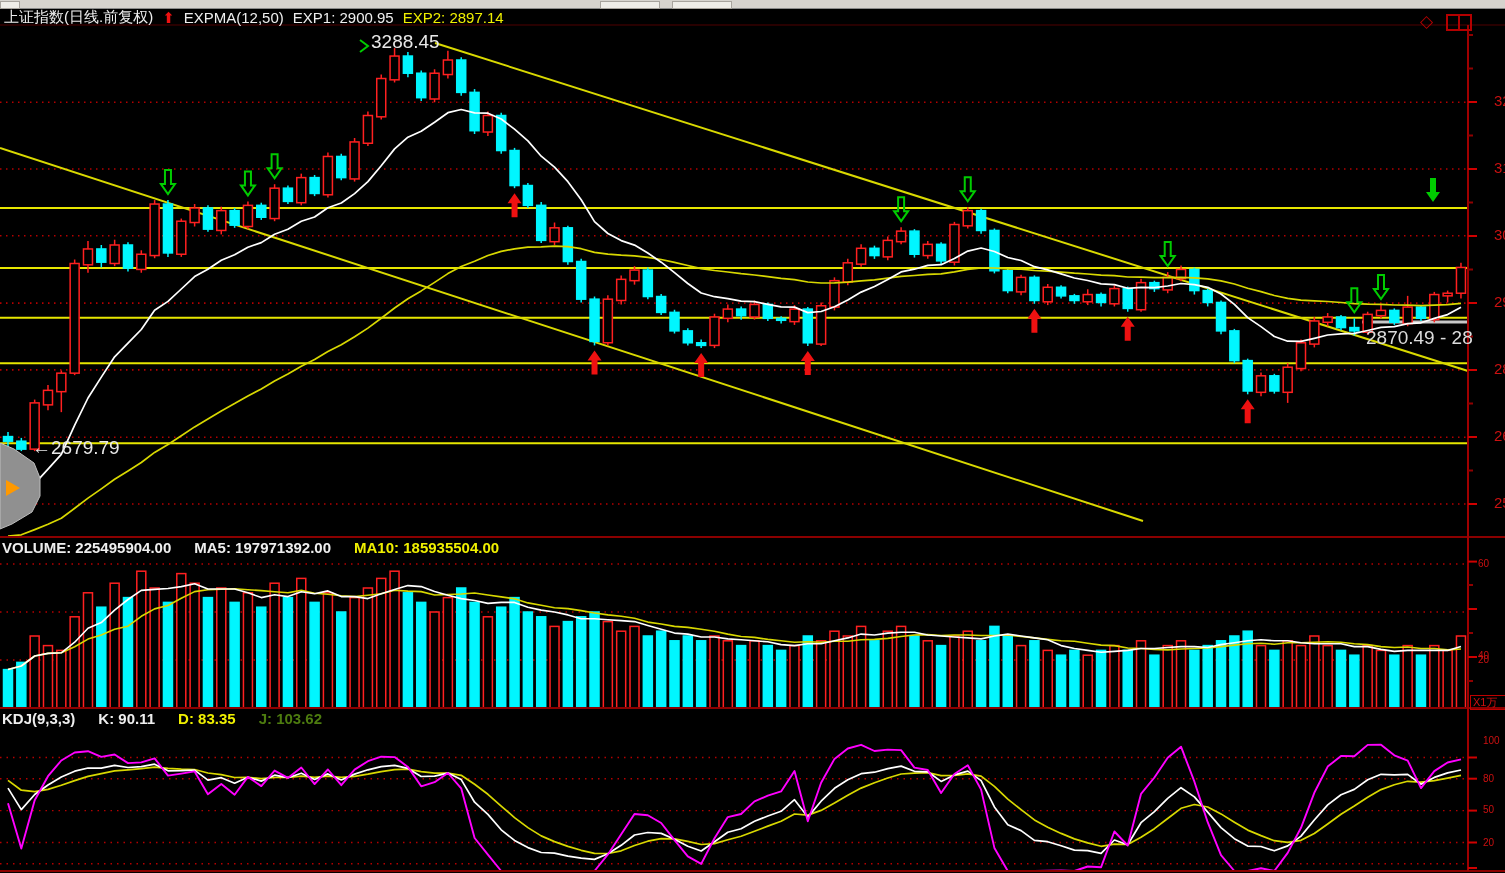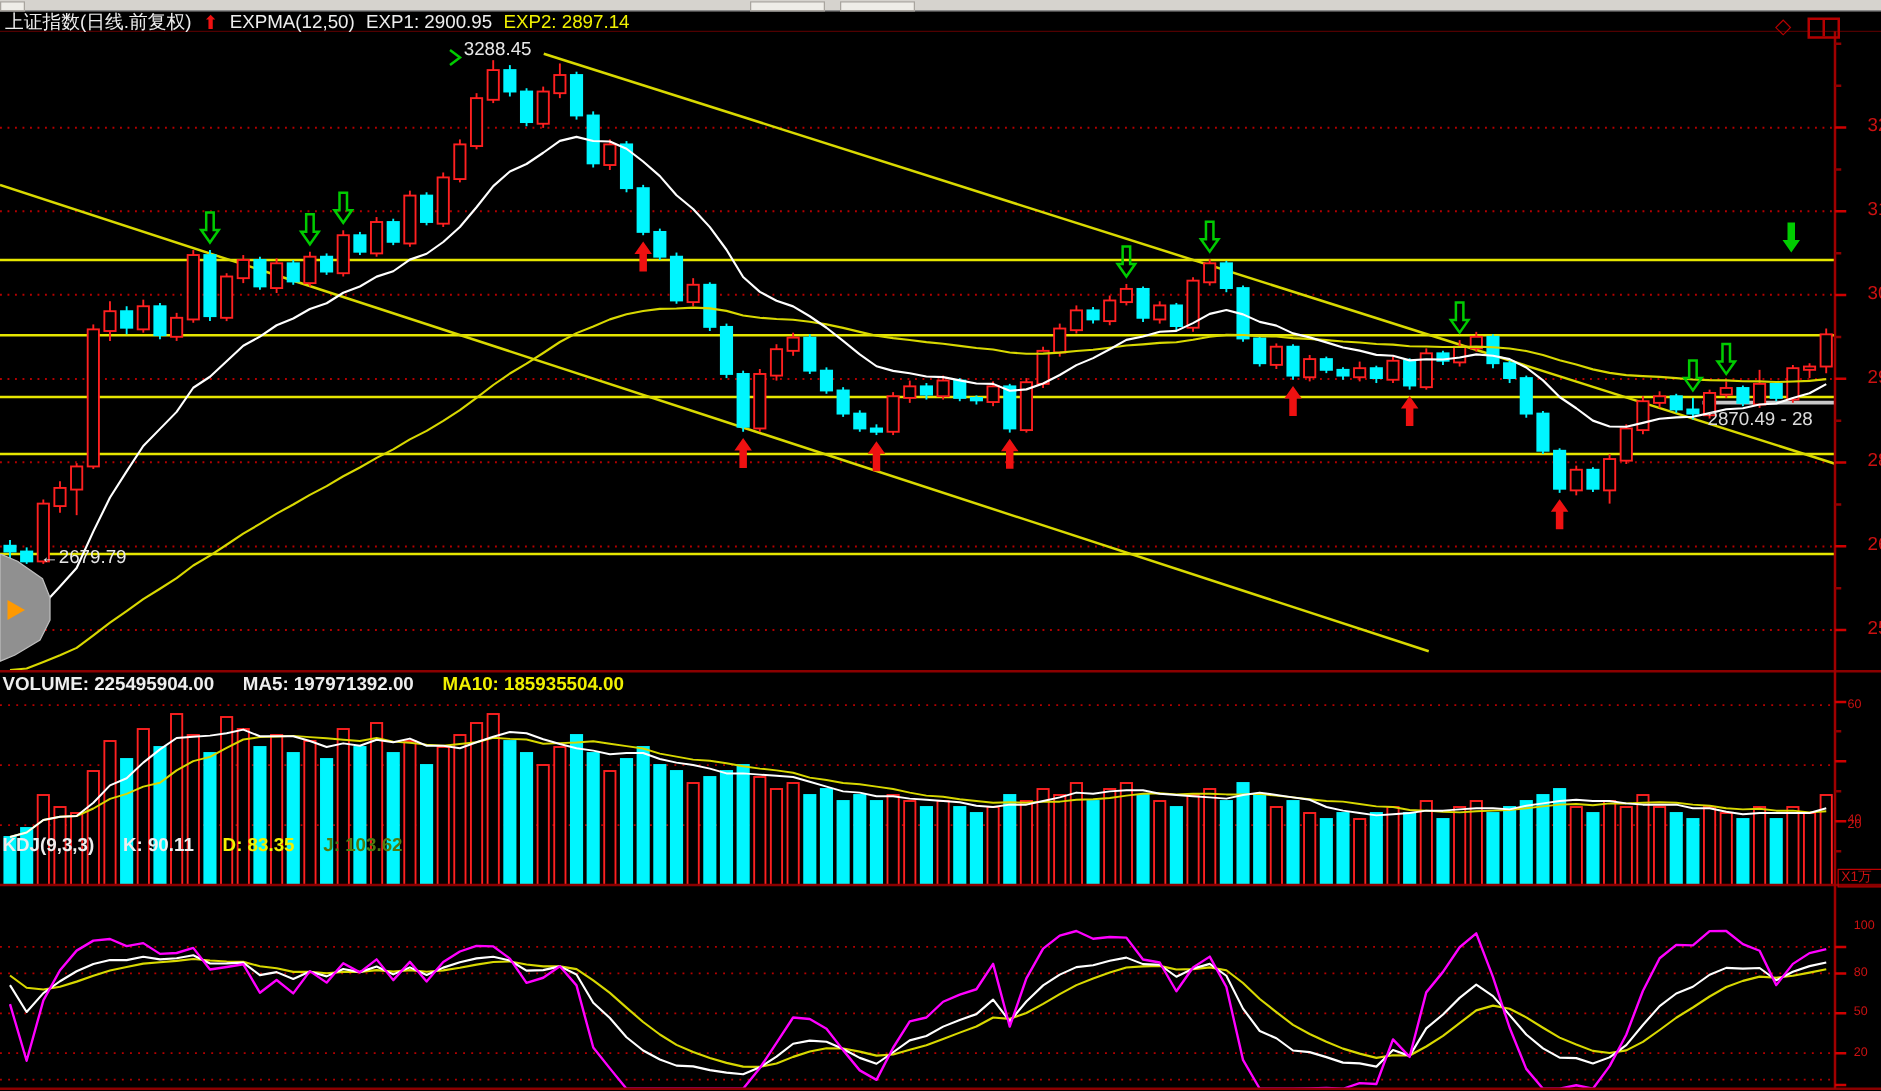--- a/index.html
+++ b/index.html
@@ -7,21 +7,21 @@
   #app{position:relative;width:1505px;height:873px;background:#000;overflow:hidden;}
   #topstrip{position:absolute;left:0;top:0;width:1505px;height:8px;background:#d6d3ce;border-bottom:1px solid #8a8a8a;}
   .stripbtn{position:absolute;top:1px;height:6px;background:#efede8;border:1px solid #a8a49e;}
   #hdr{position:absolute;left:4px;top:9px;height:17px;display:flex;align-items:center;gap:9px;
     font-size:15px;white-space:nowrap;z-index:5;}
   .w{color:#eeeeee}.y{color:#f0f000}.m{color:#4d7c0f}
   #chart{position:absolute;left:0;top:0;z-index:1;}
   .hdr2{position:absolute;left:2px;display:flex;gap:23px;font-size:15px;white-space:nowrap;z-index:5;font-weight:bold;}
   .axlabel{position:absolute;color:#cc1111;font-size:10px;line-height:14px;white-space:nowrap;z-index:4;}
   .pxlabel{font-size:15px;}
-  .anno{position:absolute;color:#e8e8e8;font-size:15px;white-space:nowrap;z-index:6;}
+  .anno{position:absolute;color:#e8e8e8;font-size:19px;white-space:nowrap;z-index:6;}
   #seg-label{color:#dcdcdc;text-align:right;}
   #unitbox{position:absolute;left:1470px;top:695px;width:40px;height:13px;border:1px solid #c00000;
     color:#cc1111;font-size:11px;line-height:13px;padding-left:2px;z-index:6;white-space:nowrap;}
   #win-diamond{position:absolute;left:1420px;top:11px;color:#b40000;font-size:17px;z-index:6;}
   #win-boxes{position:absolute;left:1446px;top:14px;width:22px;height:13px;border:2px solid #b40000;z-index:6;display:flex;}
   #win-boxes .half{flex:1;border-right:2px solid #b40000;}
   #win-boxes .half:last-child{border-right:none;}
   #left-wedge{position:absolute;left:0;top:443px;z-index:3;}
   .arrow-red{color:#ee1111;font-size:15px;}
 </style>
@@ -803,21 +803,21 @@
   <div class="anno" id="trough-label" style="left:32px;top:437px">←2679.79</div>
   <div class="anno" id="seg-label" style="left:1366px;top:327px">2870.49 - 28</div>
   <div id="unitbox">X1万</div>
 
   <div class="hdr2" style="top:539px">
     <span class="w">VOLUME: 225495904.00</span>
     <span class="w">MA5: 197971392.00</span>
     <span class="y">MA10: 185935504.00</span>
   </div>
 
-  <div class="hdr2" style="top:668px">
+  <div class="hdr2" style="top:710px">
     <span class="w">KDJ(9,3,3)</span>
     <span class="w">K: 90.11</span>
     <span class="y">D: 83.35</span>
     <span class="m">J: 103.62</span>
   </div>
 
   <div id="labels">
       <div class="axlabel pxlabel" style="left: 1494px; top: 94.2955px;">3206</div>
       <div class="axlabel pxlabel" style="left: 1494px; top: 161.021px;">3105</div>
       <div class="axlabel pxlabel" style="left: 1494px; top: 227.746px;">3004</div>

